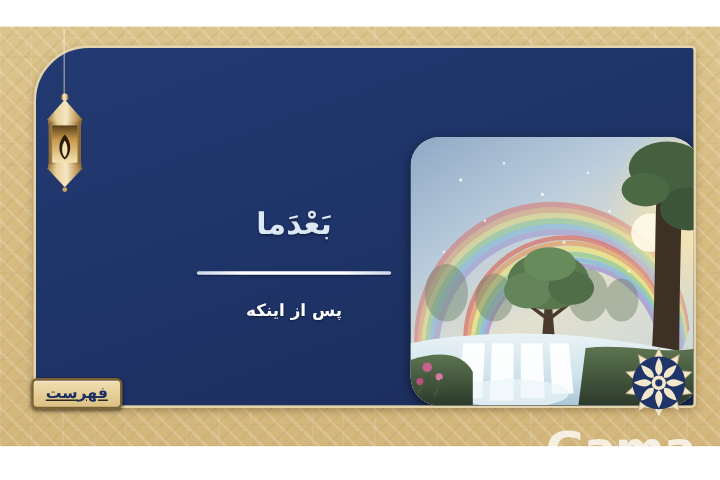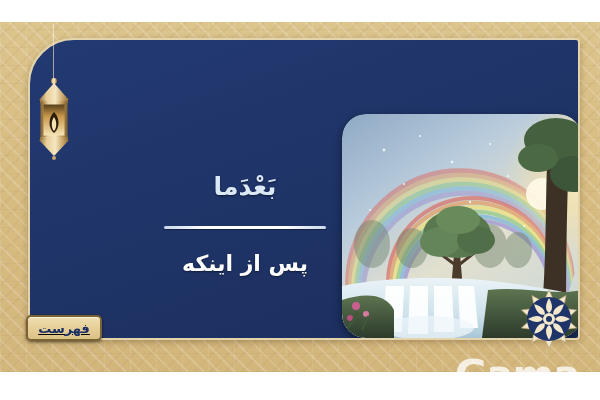--- a/index.html
+++ b/index.html
@@ -99,21 +99,21 @@
   }
   #divider {
     width:162px; height:3px;
     margin-top:24px;
     background:linear-gradient(90deg,#c9d8ea,#ffffff 25%,#ffffff 75%,#c9d8ea);
     border-radius:2px;
     box-shadow:0 1px 1px rgba(0,0,0,0.35);
   }
   #persian-meaning {
     font-family:"DejaVu Sans", sans-serif;
-    font-size:22px;
+    font-size:14px;
     font-weight:700;
     color:#ffffff;
     direction:rtl;
     margin-top:22px;
     text-shadow:0 1px 2px rgba(0,0,0,0.45);
     white-space:nowrap;
   }
 
   
   #illustration {

